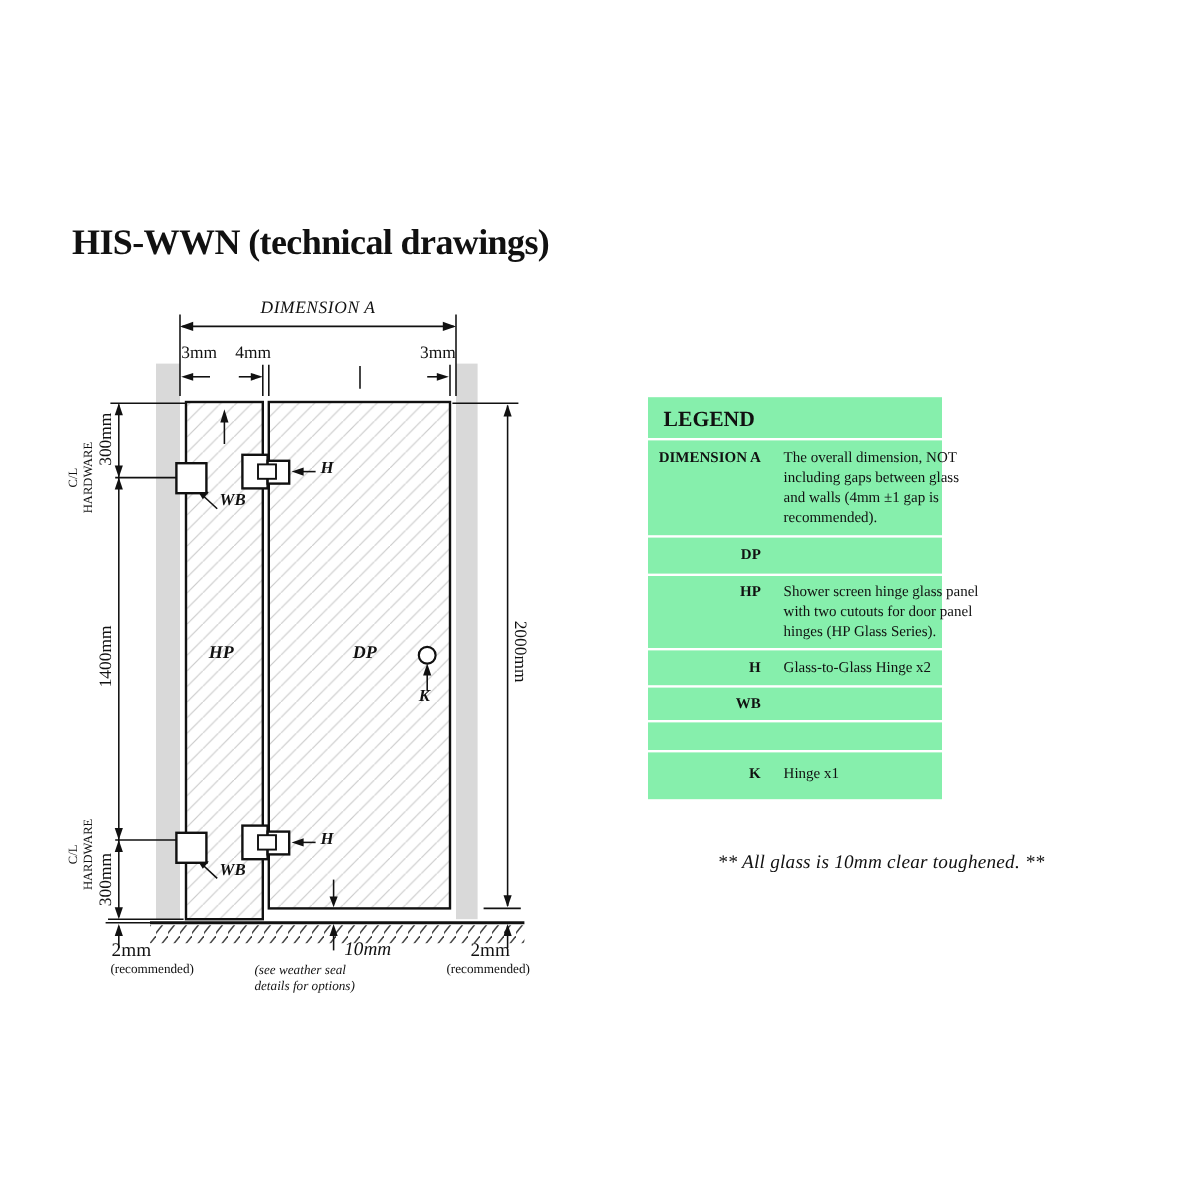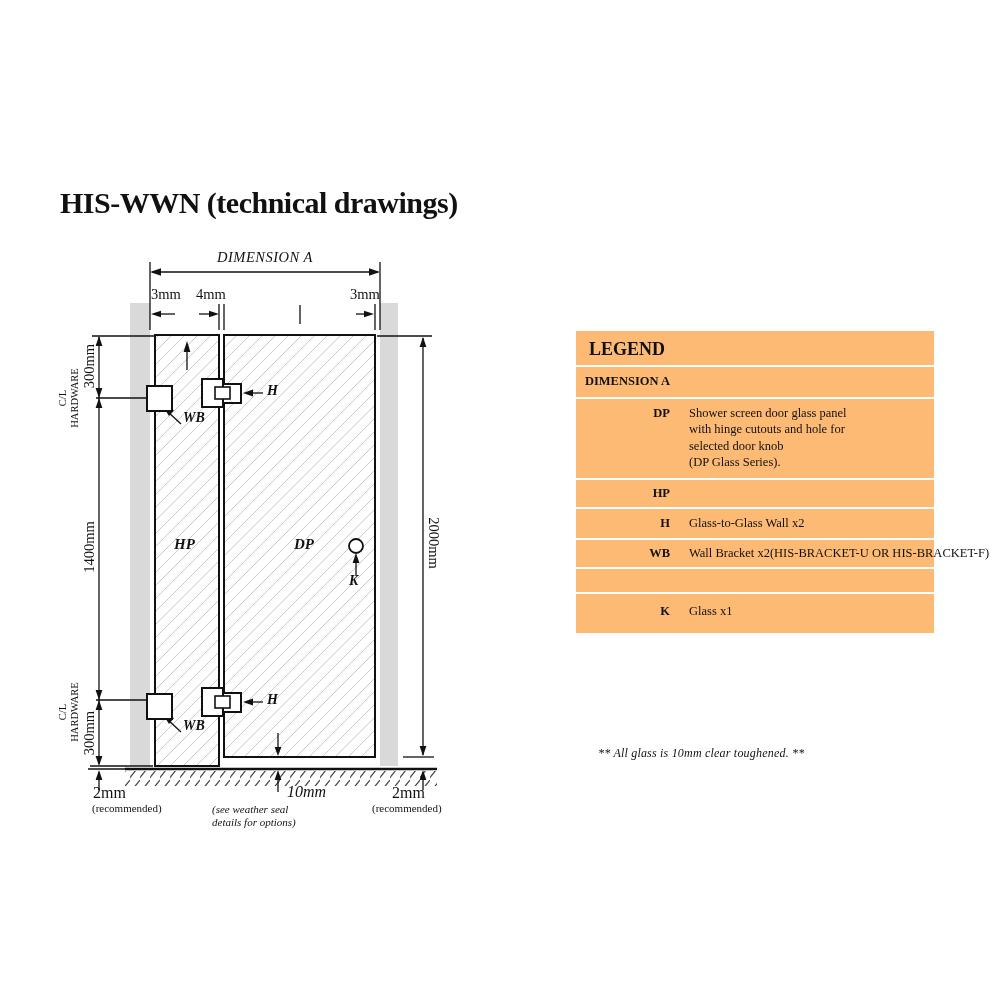--- a/index.html
+++ b/index.html
@@ -16,33 +16,33 @@
   .rot{transform:translate(-50%,-50%) rotate(-90deg);transform-origin:center;text-align:center;}
   .rot-cw{transform:translate(-50%,-50%) rotate(90deg);transform-origin:center;text-align:center;}
   .small-two{font-size:10.5px;line-height:11.5px;}
   .part{font-size:15px;font-weight:bold;font-style:italic;}
   .callout{font-size:14px;font-weight:bold;font-style:italic;}
   .mm-big{font-size:16px;}
   .mm-note{font-size:11px;margin-left:24px;}
   .mm-big-i{font-size:16px;font-style:italic;text-align:right;}
   .mm-note-i{font-size:11px;font-style:italic;line-height:13px;white-space:pre-line;}
   .legend{
-    position:absolute;left:540px;top:331px;width:358px;background:#fdba74;
-    font-size:12.5px;overflow:visible;margin-left:36px;
+    position:absolute;left:540px;top:331px;width:245px;background:#86efac;
+    font-size:12.5px;overflow:visible;
   }
   .legend-header{font-size:18px;font-weight:bold;padding:9px 0 6px 13px;line-height:19px;}
   .lrow{display:flex;border-top:2px solid #ffffff;line-height:16.5px;}
   .lkey{width:94px;text-align:right;font-weight:bold;flex-shrink:0;}
   .ldesc{margin-left:19px;white-space:pre;}
   .pad-a{padding:6px 0 7px;}
   .pad-b{padding:5px 0 6px;}
   .pad-c{padding:6px 0;}
   .pad-empty{height:23px;}
   .pad-k{padding:9px 0 13px;}
-  .footnote{font-size:12px;font-style:italic;letter-spacing:0.2px;margin-top:36px;}
+  .footnote{font-size:16px;font-style:italic;letter-spacing:0.2px;}
   svg{position:absolute;left:0;top:0;}
 </style>
 </head>
 <body>
 
 <div class="canvas">
 
   <svg width="1000" height="1000" viewBox="0 0 1000 1000">
     <defs>
       <pattern id="glass" width="13" height="13" patternUnits="userSpaceOnUse">
@@ -175,43 +175,45 @@
   <div class="lbl mm-big-i" style="left:230px;top:783px;width:96px;">10mm</div>
   <div class="lbl mm-note-i" style="left:212px;top:803px;width:132px;">(see weather seal
 details for options)</div>
   <div class="lbl mm-big" style="left:392px;top:784px;">2mm</div>
   <div class="lbl mm-note" style="left:348px;top:802px;">(recommended)</div>
 
   <div class="legend">
     <div class="legend-header">LEGEND</div>
     <div class="lrow pad-a">
       <div class="lkey">DIMENSION A</div>
+      <div class="ldesc">The overall dimension, NOT
+including gaps between glass
+and walls (4mm ±1 gap is
+recommended).</div>
     </div>
     <div class="lrow pad-a">
       <div class="lkey">DP</div>
-      <div class="ldesc">Shower screen door glass panel
-with hinge cutouts and hole for
-selected door knob
-(DP Glass Series).</div>
     </div>
     <div class="lrow pad-b">
       <div class="lkey">HP</div>
+      <div class="ldesc">Shower screen hinge glass panel
+with two cutouts for door panel
+hinges (HP Glass Series).</div>
     </div>
     <div class="lrow pad-c">
       <div class="lkey">H</div>
-      <div class="ldesc">Glass-to-Glass Wall x2</div>
+      <div class="ldesc">Glass-to-Glass Hinge x2</div>
     </div>
     <div class="lrow pad-b">
       <div class="lkey">WB</div>
-      <div class="ldesc">Wall Bracket x2(HIS-BRACKET-U OR HIS-BRACKET-F)</div>
     </div>
     <div class="lrow pad-empty">
       <div class="lkey"></div>
       <div class="ldesc"></div>
     </div>
     <div class="lrow pad-k">
       <div class="lkey">K</div>
-      <div class="ldesc">Glass x1</div>
+      <div class="ldesc">Hinge x1</div>
     </div>
   </div>
   <div class="lbl footnote" style="left:598px;top:710px;">** All glass is 10mm clear toughened. **</div>
 
 </div>
 
 </body></html>

